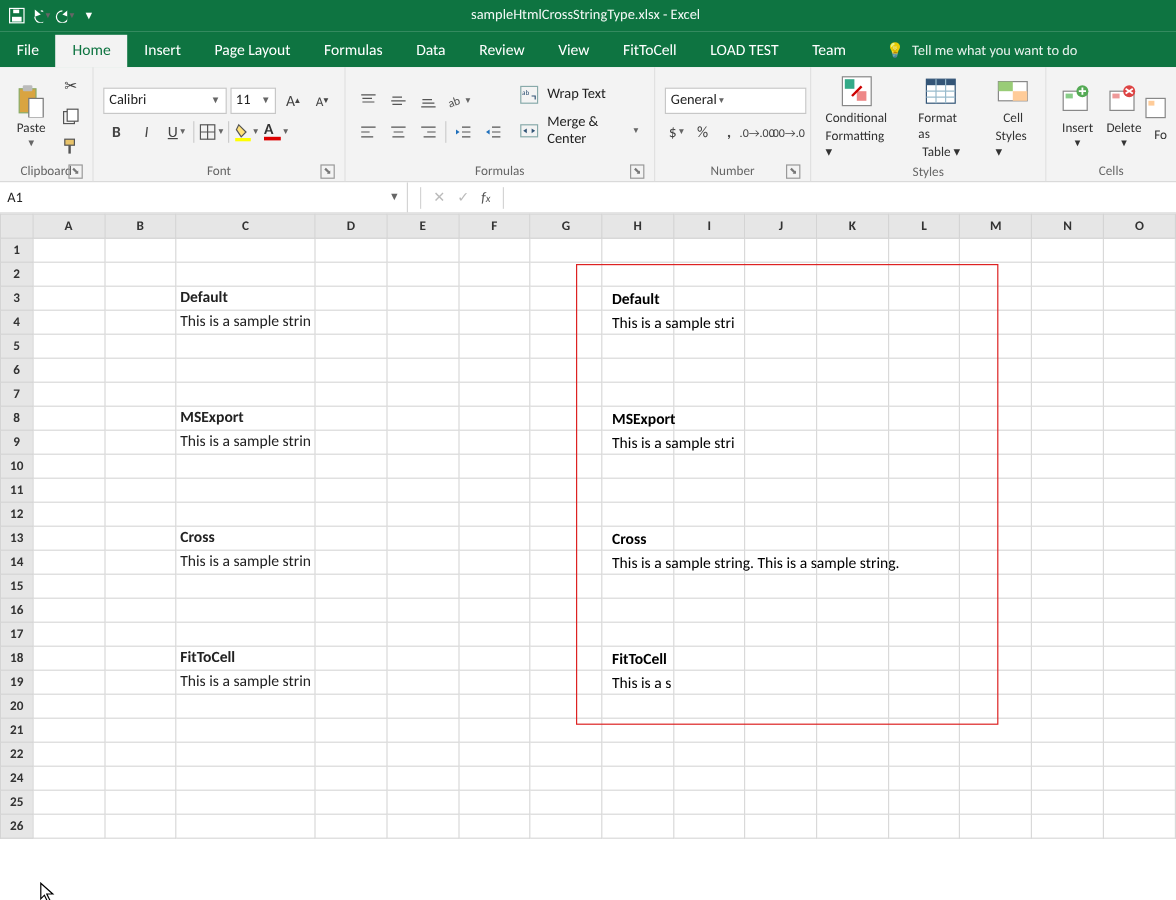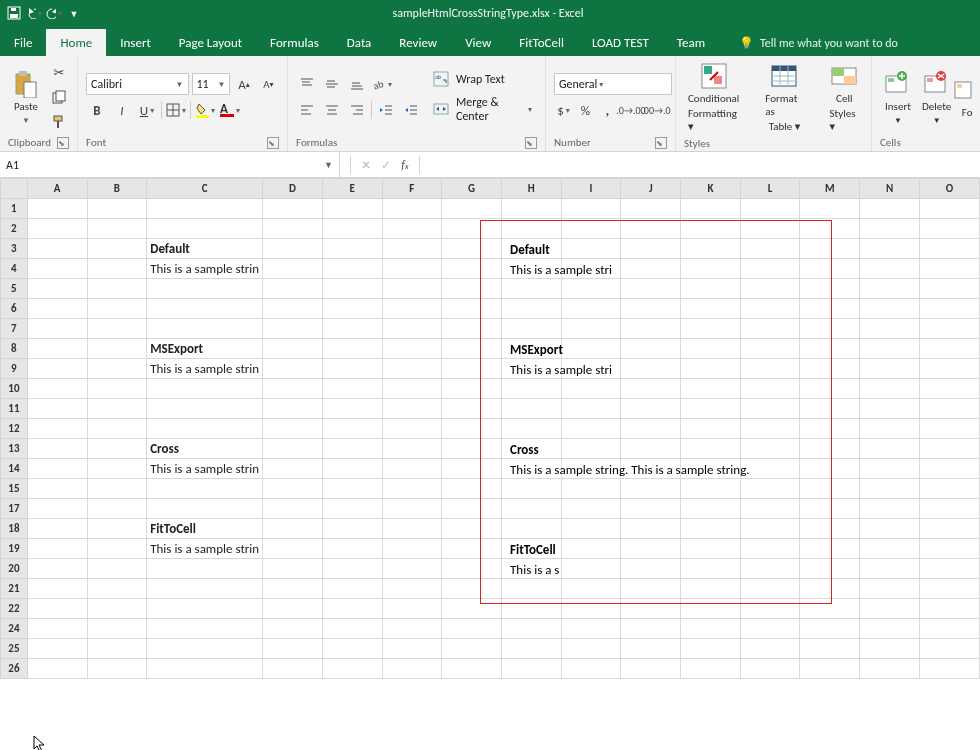--- a/index.html
+++ b/index.html
@@ -7,21 +7,21 @@
 .titlebar { background:#0e7441; height:26px; display:flex; align-items:center; padding:0 6px; color:#fff; }
 .qat { display:flex; gap:4px; align-items:center; }
 .qat .ic { width:16px; height:16px; display:flex; align-items:center; justify-content:center; }
 .docname { flex:1; text-align:center; font-size:12px; opacity:.95; }
 .tabs { background:#0e7441; height:30px; display:flex; align-items:flex-end; color:#fff; font-size:13px; }
 .tab { padding:6px 14px 6px; cursor:pointer; }
 .tab.active { background:#f3f3f3; color:#0e7441; }
 .tellme { margin-left:20px; display:flex; align-items:center; gap:6px; opacity:.9; font-size:12px; padding-bottom:6px; }
 .ribbon { background:#f3f3f3; height:96px; border-bottom:1px solid #d4d4d4; display:flex; }
 .group { border-right:1px solid #e1e1e1; padding:4px 8px 0 8px; display:flex; flex-direction:column; justify-content:space-between; }
-.group-label { font-size:11px; color:#666; padding:2px 0; position:relative; }
+.group-label { text-align:center; font-size:11px; color:#666; padding:2px 0; position:relative; }
 .dlaunch { position:absolute; right:0; bottom:2px; width:12px; height:12px; border:1px solid #999; font-size:8px; line-height:10px; color:#777; }
 .grow { flex:1; display:flex; align-items:center; gap:4px; }
 .btncol { display:flex; flex-direction:column; align-items:center; gap:2px; padding:2px 4px; font-size:11px; color:#333; }
 .btncol .bigic { width:28px; height:28px; }
 .minirow { display:flex; gap:3px; align-items:center; }
 .sel { border:1px solid #c7c7c7; background:#fff; height:22px; display:flex; align-items:center; padding:0 4px; font-size:12px; }
 .sq { width:22px; height:22px; border:1px solid transparent; display:flex; align-items:center; justify-content:center; font-size:13px; color:#444; }
 .drop::after { content:"▾"; font-size:8px; margin-left:2px; color:#666; }
 .namebox-row { height:26px; background:#fff; border-bottom:1px solid #d4d4d4; display:flex; align-items:center; }
 .namebox { width:340px; border-right:1px solid #d4d4d4; height:100%; display:flex; align-items:center; padding:0 6px; justify-content:space-between; }
@@ -669,20 +669,38 @@
           <td class="cell" style=""></td>
           <td class="cell" style=""></td>
           <td class="cell" style=""></td>
           <td class="cell" style=""></td>
           <td class="cell" style=""></td>
           <td class="cell" style=""></td>
           <td class="cell" style=""></td>
           <td class="cell" style=""></td>
         </tr>
         <tr>
+          <th class="rowhdr">16</th>
+          <td class="cell" style=""></td>
+          <td class="cell" style=""></td>
+          <td class="cell" style=""></td>
+          <td class="cell" style=""></td>
+          <td class="cell" style=""></td>
+          <td class="cell" style=""></td>
+          <td class="cell" style=""></td>
+          <td class="cell" style=""></td>
+          <td class="cell" style=""></td>
+          <td class="cell" style=""></td>
+          <td class="cell" style=""></td>
+          <td class="cell" style=""></td>
+          <td class="cell" style=""></td>
+          <td class="cell" style=""></td>
+          <td class="cell" style=""></td>
+        </tr>
+        <tr>
           <th class="rowhdr">17</th>
           <td class="cell" style=""></td>
           <td class="cell" style=""></td>
           <td class="cell" style=""></td>
           <td class="cell" style=""></td>
           <td class="cell" style=""></td>
           <td class="cell" style=""></td>
           <td class="cell" style=""></td>
           <td class="cell" style=""></td>
           <td class="cell" style=""></td>

